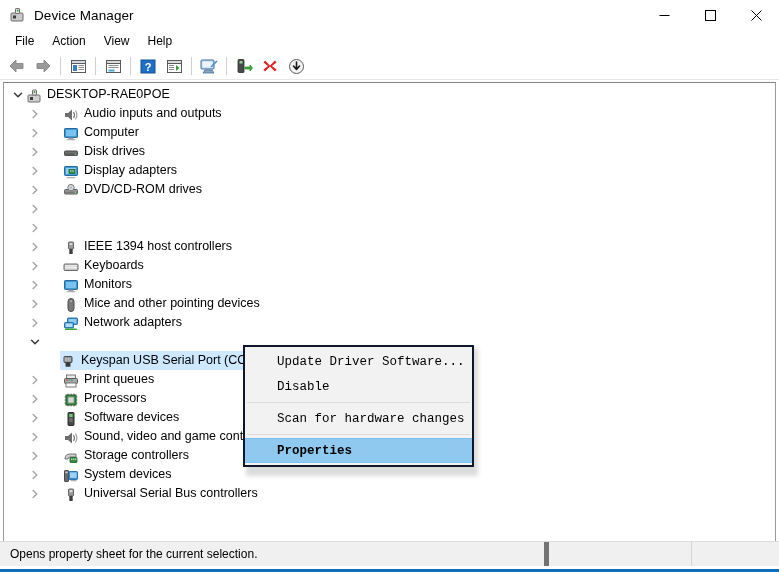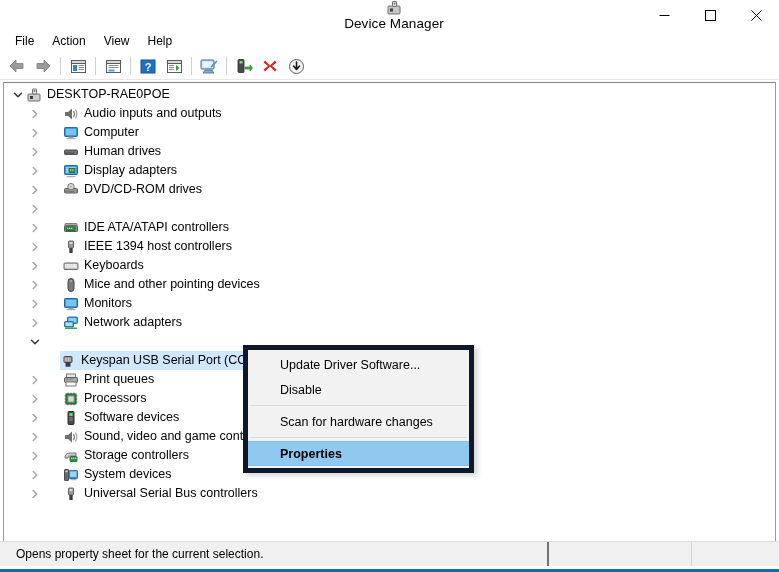--- a/index.html
+++ b/index.html
@@ -26,21 +26,20 @@
     overflow: hidden;
   }
 
   
   #titlebar {
     position: relative;
     height: 30px;
     background: #ffffff;
     display: flex;
     align-items: center;
-    flex-direction: column;
   }
   #title-icon {
     margin-left: 9px;
     width: 16px;
     height: 16px;
     flex: none;
   }
   #title-text {
     margin-left: 9px;
     font-size: 13.5px;
@@ -146,21 +145,21 @@
     line-height: 19px;
     color: #000000;
   }
   .node.selected .sel-wrap {
     background: #cde8ff;
     display: inline-flex;
     align-items: center;
   }
   .sel-wrap {
     display: inline-flex;
-    align-items: center;
+    align-items: flex-end;
     padding-right: 4px;
   }
   .depth0 { padding-left: 6px; }
   .depth1 { padding-left: 23px; gap: 20px; }
   .depth2 { padding-left: 40px; }
 
   
   #ctx-shadow {
     position: absolute;
     left: 246px;
@@ -170,22 +169,23 @@
     background: rgba(0,0,0,0.14);
     filter: blur(2px);
   }
   #ctx-menu {
     position: absolute;
     left: 243px;
     top: 345px;
     width: 231px;
     box-sizing: border-box;
     background: #f2f2f2;
-    border: 5px solid #0f172a;
+    border: 2px solid #0f172a;
     padding: 2px 0;
+    font-family: Liberation Mono, monospace;
   }
   .ctx-item {
     height: 25px;
     display: flex;
     align-items: center;
     padding-left: 32px;
     font-size: 12.5px;
     color: #000000;
   }
   .ctx-item.highlight {
@@ -211,25 +211,25 @@
     background: #f0f0f0;
     border-top: 1px solid #dcdcdc;
     display: flex;
     align-items: center;
   }
   #status-main {
     width: 549px;
     height: 24px;
     display: flex;
     align-items: center;
-    padding-left: 16px;
+    padding-left: 10px;
     box-sizing: border-box;
     font-size: 12px;
     color: #000000;
-    border-right: 2px solid #737373;
+    border-right: 5px solid #737373;
   }
   #status-pane2 {
     width: 143px;
     height: 24px;
     border-right: 1px solid #d4d4d4;
     box-sizing: border-box;
   }
   #status-pane3 {
     flex: 1;
     height: 24px;
@@ -418,21 +418,21 @@
             </svg>
           </span>
           <span class="sel-wrap">
             <span class="node-icon">
               <svg width="16" height="16" viewBox="0 0 16 16">
                 <rect x="1.5" y="6" width="13" height="4.5" rx="1" fill="#737373" stroke="#4a4a4a" stroke-width="1"></rect>
                 <rect x="1.5" y="8.2" width="13" height="2.3" fill="#5c5c5c"></rect>
                 <circle cx="12.4" cy="9.3" r="0.8" fill="#5ddc5d"></circle>
               </svg>
             </span>
-            <span class="node-label">Human drives</span>
+            <span class="node-label">Disk drives</span>
           </span>
         </div>
         <div class="node depth1">
           <span class="twisty">
             <svg width="10" height="10" viewBox="0 0 10 10">
               <path d="M3.2 1.5 L6.8 5 L3.2 8.5" stroke="#a6a6a6" stroke-width="1.5" fill="none" stroke-linecap="round" stroke-linejoin="round"></path>
             </svg>
           </span>
           <span class="sel-wrap">
             <span class="node-icon">
@@ -472,33 +472,20 @@
             <svg width="10" height="10" viewBox="0 0 10 10">
               <path d="M3.2 1.5 L6.8 5 L3.2 8.5" stroke="#a6a6a6" stroke-width="1.5" fill="none" stroke-linecap="round" stroke-linejoin="round"></path>
             </svg>
           </span>
         </div>
         <div class="node depth1">
           <span class="twisty">
             <svg width="10" height="10" viewBox="0 0 10 10">
               <path d="M3.2 1.5 L6.8 5 L3.2 8.5" stroke="#a6a6a6" stroke-width="1.5" fill="none" stroke-linecap="round" stroke-linejoin="round"></path>
             </svg>
-          </span>
-          <span class="sel-wrap">
-            <span class="node-icon">
-              <svg width="16" height="16" viewBox="0 0 16 16">
-                <rect x="1.5" y="5.5" width="13" height="6" rx="0.8" fill="#8c8c8c" stroke="#5a5a5a" stroke-width="1"></rect>
-                <rect x="3" y="6.8" width="9" height="3.8" fill="#2f8f3f" stroke="#1d5f28" stroke-width="0.7"></rect>
-                <rect x="4" y="7.7" width="1.3" height="1.1" fill="#dedede"></rect>
-                <rect x="6" y="7.7" width="1.3" height="1.1" fill="#dedede"></rect>
-                <rect x="8" y="7.7" width="1.3" height="1.1" fill="#dedede"></rect>
-                <rect x="2" y="3.5" width="12" height="1.8" rx="0.6" fill="#b8b8b8" stroke="#6a6a6a" stroke-width="0.8"></rect>
-              </svg>
-            </span>
-            <span class="node-label">IDE ATA/ATAPI controllers</span>
           </span>
         </div>
         <div class="node depth1">
           <span class="twisty">
             <svg width="10" height="10" viewBox="0 0 10 10">
               <path d="M3.2 1.5 L6.8 5 L3.2 8.5" stroke="#a6a6a6" stroke-width="1.5" fill="none" stroke-linecap="round" stroke-linejoin="round"></path>
             </svg>
           </span>
           <span class="sel-wrap">
             <span class="node-icon">
@@ -539,44 +526,44 @@
         </div>
         <div class="node depth1">
           <span class="twisty">
             <svg width="10" height="10" viewBox="0 0 10 10">
               <path d="M3.2 1.5 L6.8 5 L3.2 8.5" stroke="#a6a6a6" stroke-width="1.5" fill="none" stroke-linecap="round" stroke-linejoin="round"></path>
             </svg>
           </span>
           <span class="sel-wrap">
             <span class="node-icon">
               <svg width="16" height="16" viewBox="0 0 16 16">
-                <rect x="5" y="1.5" width="6" height="13" rx="3" fill="#7a7a7a" stroke="#4a4a4a" stroke-width="1"></rect>
-                <line x1="8" y1="2.5" x2="8" y2="6" stroke="#3a3a3a" stroke-width="1"></line>
-                <rect x="7.4" y="3" width="1.2" height="2.4" rx="0.5" fill="#d8d8d8"></rect>
-              </svg>
-            </span>
-            <span class="node-label">Mice and other pointing devices</span>
-          </span>
-        </div>
-        <div class="node depth1">
-          <span class="twisty">
-            <svg width="10" height="10" viewBox="0 0 10 10">
-              <path d="M3.2 1.5 L6.8 5 L3.2 8.5" stroke="#a6a6a6" stroke-width="1.5" fill="none" stroke-linecap="round" stroke-linejoin="round"></path>
-            </svg>
-          </span>
-          <span class="sel-wrap">
-            <span class="node-icon">
-              <svg width="16" height="16" viewBox="0 0 16 16">
                 <rect x="1.5" y="2.5" width="13" height="9" rx="0.8" fill="#2f8fd8" stroke="#27699c" stroke-width="1"></rect>
                 <rect x="2.8" y="3.8" width="10.4" height="6.4" fill="#79c3ef"></rect>
                 <rect x="5.5" y="11.5" width="5" height="1.6" fill="#9a9a9a"></rect>
                 <rect x="3.5" y="13" width="9" height="1.2" rx="0.5" fill="#b0b0b0"></rect>
               </svg>
             </span>
             <span class="node-label">Monitors</span>
+          </span>
+        </div>
+        <div class="node depth1">
+          <span class="twisty">
+            <svg width="10" height="10" viewBox="0 0 10 10">
+              <path d="M3.2 1.5 L6.8 5 L3.2 8.5" stroke="#a6a6a6" stroke-width="1.5" fill="none" stroke-linecap="round" stroke-linejoin="round"></path>
+            </svg>
+          </span>
+          <span class="sel-wrap">
+            <span class="node-icon">
+              <svg width="16" height="16" viewBox="0 0 16 16">
+                <rect x="5" y="1.5" width="6" height="13" rx="3" fill="#7a7a7a" stroke="#4a4a4a" stroke-width="1"></rect>
+                <line x1="8" y1="2.5" x2="8" y2="6" stroke="#3a3a3a" stroke-width="1"></line>
+                <rect x="7.4" y="3" width="1.2" height="2.4" rx="0.5" fill="#d8d8d8"></rect>
+              </svg>
+            </span>
+            <span class="node-label">Mice and other pointing devices</span>
           </span>
         </div>
         <div class="node depth1">
           <span class="twisty">
             <svg width="10" height="10" viewBox="0 0 10 10">
               <path d="M3.2 1.5 L6.8 5 L3.2 8.5" stroke="#a6a6a6" stroke-width="1.5" fill="none" stroke-linecap="round" stroke-linejoin="round"></path>
             </svg>
           </span>
           <span class="sel-wrap">
             <span class="node-icon">

